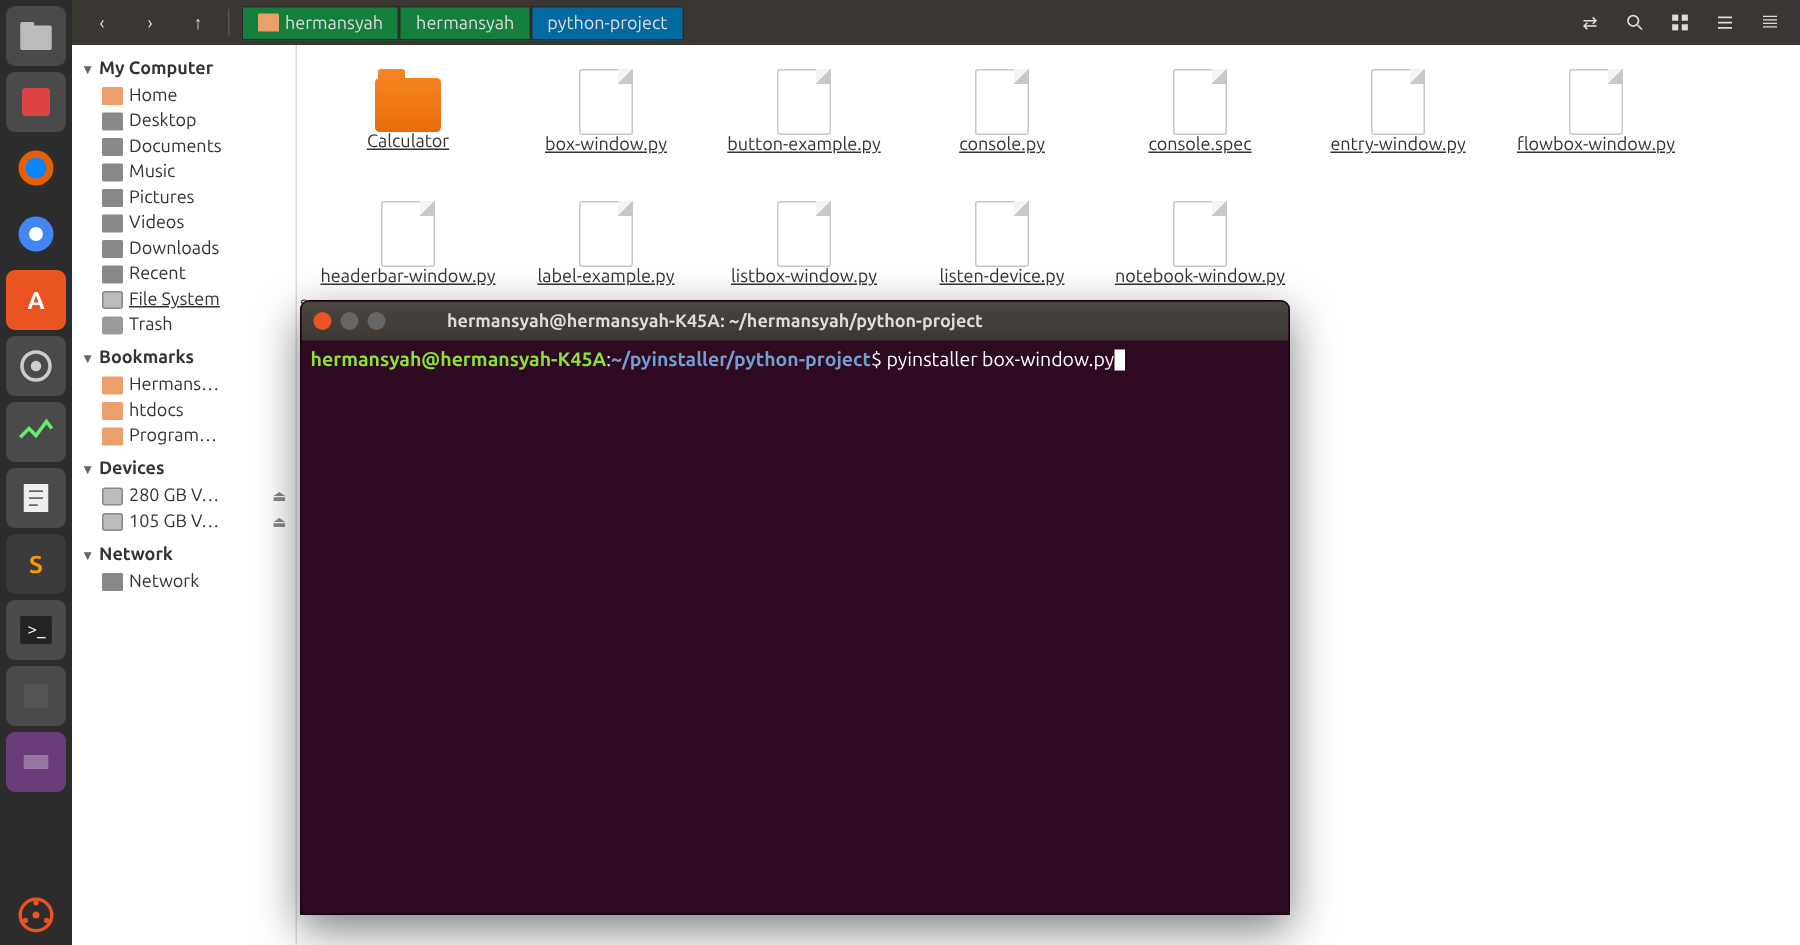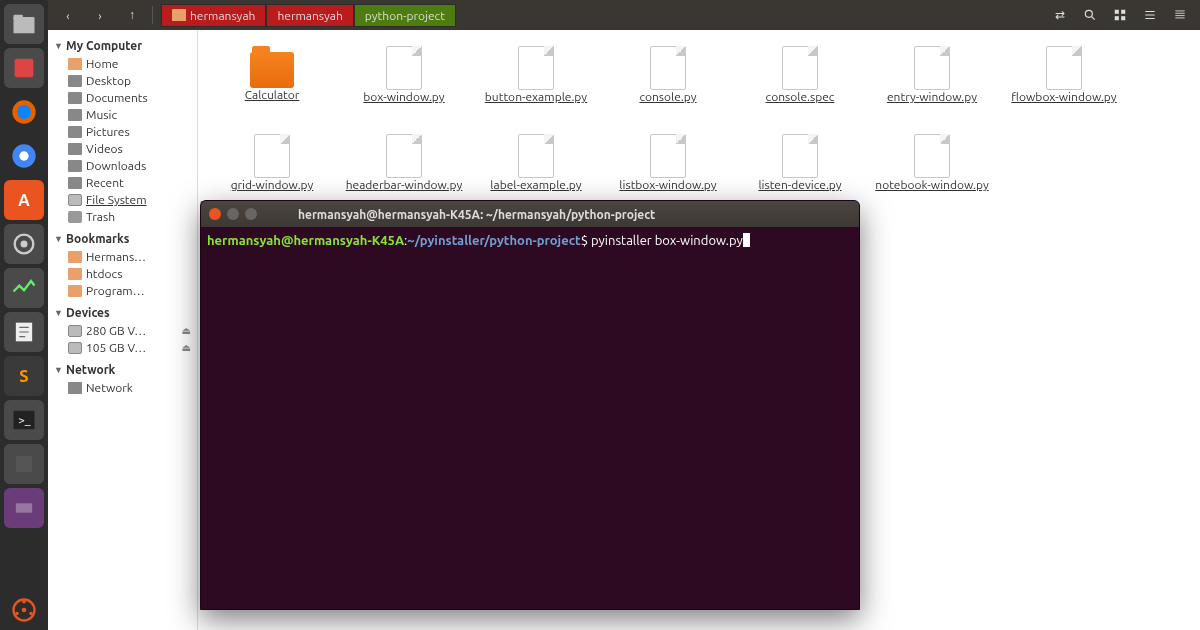--- a/index.html
+++ b/index.html
@@ -8,23 +8,23 @@
 
 .launcher { position: absolute; left: 0; top: 0; width: 48px; height: 630px; background: #2c2c2c; display: flex; flex-direction: column; align-items: center; padding-top: 4px; gap: 4px; }
 .launcher-item { width: 40px; height: 40px; border-radius: 6px; display: flex; align-items: center; justify-content: center; font-size: 18px; cursor: pointer; }
 .launcher-item svg { width: 28px; height: 28px; }
 .li-bg { background: #4a4a4a; }
 
 
 .fm-toolbar { position: absolute; left: 48px; top: 0; right: 0; height: 30px; background: #3a3632; display: flex; align-items: center; padding: 0 8px; gap: 8px; color: #ddd; font-size: 12px; }
 .nav-btn { width: 24px; height: 24px; display: flex; align-items: center; justify-content: center; color: #ddd; cursor: pointer; border-radius: 3px; }
 .breadcrumb { display: flex; align-items: center; gap: 0; }
-.crumb { padding: 4px 10px; background: #b91c1c; border: 1px solid #2e2c2a; font-size: 12px; cursor: pointer; color: #ddd; }
+.crumb { padding: 4px 10px; background: #15803d; border: 1px solid #2e2c2a; font-size: 12px; cursor: pointer; color: #ddd; }
 .crumb.first { display: flex; align-items: center; gap: 4px; }
-.crumb.active { background: #4d7c0f; }
+.crumb.active { background: #0369a1; }
 .toolbar-right { margin-left: auto; display: flex; gap: 6px; }
 
 
 .fm-body { position: absolute; left: 48px; top: 30px; right: 0; bottom: 0; background: #ffffff; display: flex; }
 .sidebar { width: 150px; background: #fff; border-right: 1px solid #ddd; padding: 6px 4px; font-size: 12px; overflow: hidden; }
 .side-section { margin-bottom: 4px; }
 .side-header { display: flex; align-items: center; gap: 2px; font-weight: bold; color: #333; padding: 3px 2px; cursor: pointer; }
 .side-header .tri { font-size: 9px; width: 10px; color: #666; }
 .side-item { display: flex; align-items: center; gap: 4px; padding: 2px 2px 2px 16px; color: #333; cursor: pointer; white-space: nowrap; overflow: hidden; text-overflow: ellipsis; }
 .side-item.active { text-decoration: underline; text-align: center; }
@@ -309,24 +309,20 @@
         <div class="file-item">
           <div class="doc-icon"></div>
           <div class="file-label">entry-window.py</div>
         </div>
         <div class="file-item">
           <div class="doc-icon"></div>
           <div class="file-label">flowbox-window.py</div>
         </div>
         <div class="file-item">
           <div class="doc-icon"></div>
-          <div class="file-label">grid-window.py</div>
-        </div>
-        <div class="file-item">
-          <div class="doc-icon"></div>
           <div class="file-label">headerbar-window.py</div>
         </div>
         <div class="file-item">
           <div class="doc-icon"></div>
           <div class="file-label">label-example.py</div>
         </div>
         <div class="file-item">
           <div class="doc-icon"></div>
           <div class="file-label">listbox-window.py</div>
         </div>

